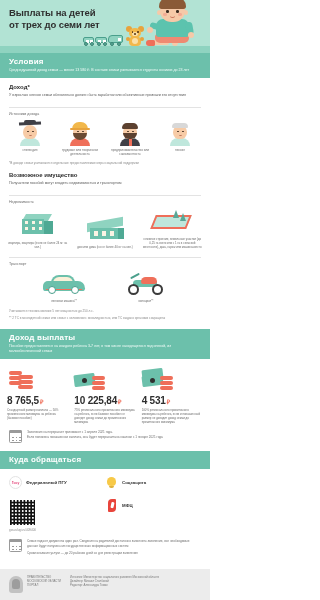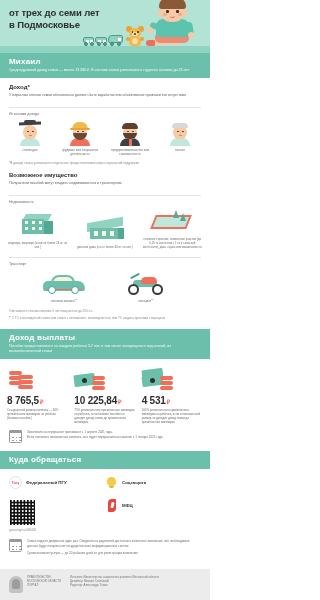--- a/index.html
+++ b/index.html
@@ -253,22 +253,22 @@
   .foot-txt { font-size: 2.8px; line-height: 3.9px; color: #7a7a7a; }
   .foot-cred { font-size: 2.8px; line-height: 3.9px; color: #7a7a7a; }
 </style>
 </head>
 <body>
 
 <div class="page">
 
   <div class="hero">
     <div class="hero-title">
+      <div>Выплаты на детей</div>
       <div>от трех до семи лет</div>
-      <div>в Подмосковье</div>
     </div>
 
     <div class="train">
       <div class="tr-car c1">
         <div class="tr-win" style="left:9px"></div>
       </div>
       <div class="tr-car c2">
         <div class="tr-win" style="left:2px"></div>
         <div class="tr-win" style="left:7px"></div>
       </div>
@@ -316,21 +316,21 @@
       <div class="boy-eye r"></div>
       <div class="boy-cheek l"></div>
       <div class="boy-cheek r"></div>
       <div class="boy-smile"></div>
     </div>
 
     <div class="hero-floor"></div>
   </div>
 
   <div class="band">
-    <div class="band-title">Михаил</div>
+    <div class="band-title">Условия</div>
     <div class="band-sub">Среднедушевой доход семьи — менее 13 580 ₽. В составе семьи учитываются студенты очников до 23 лет</div>
   </div>
 
   <div class="block">
     <div class="h3">Доход*</div>
     <div class="p">У взрослых членов семьи обязательно должен быть заработок или объективные признаки его отсутствия</div>
   </div>
   <div class="rule"></div>
   <div class="sublabel">Источники дохода</div>
 

